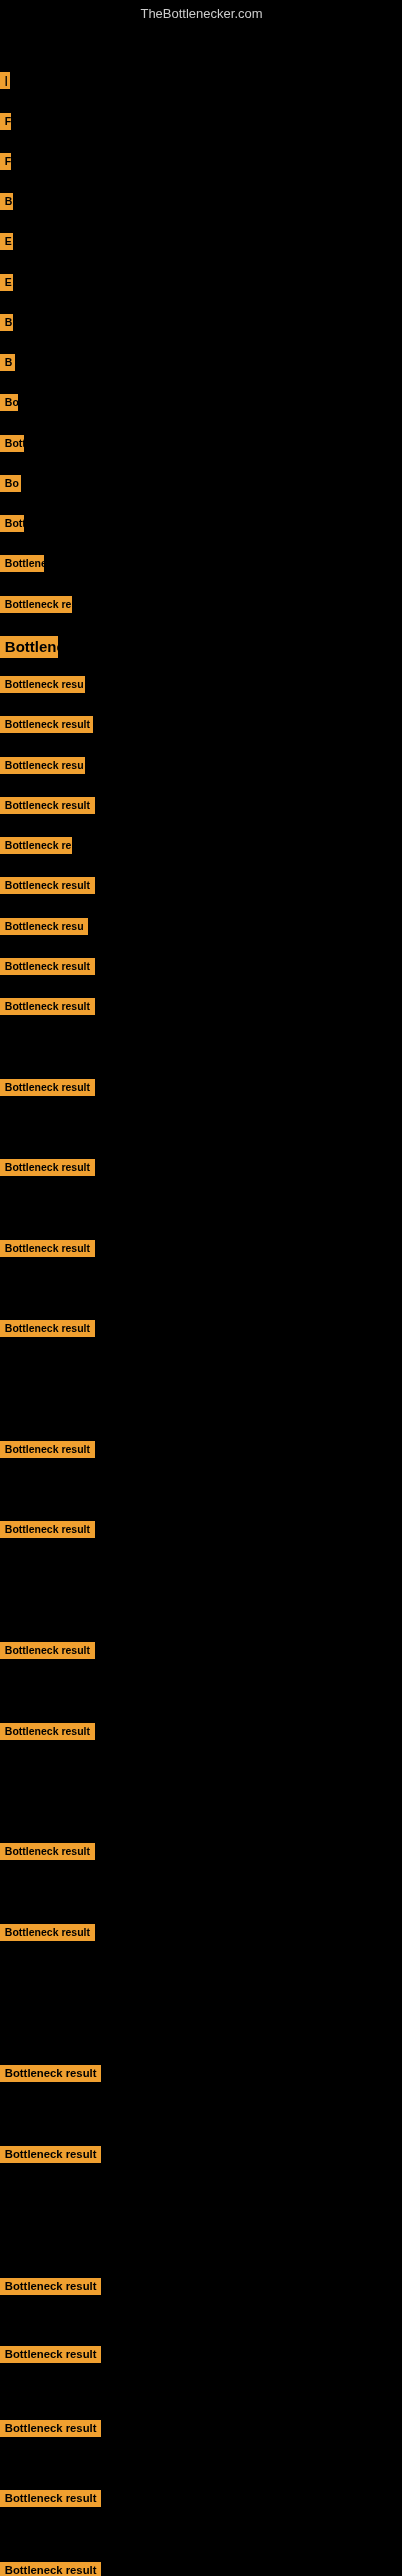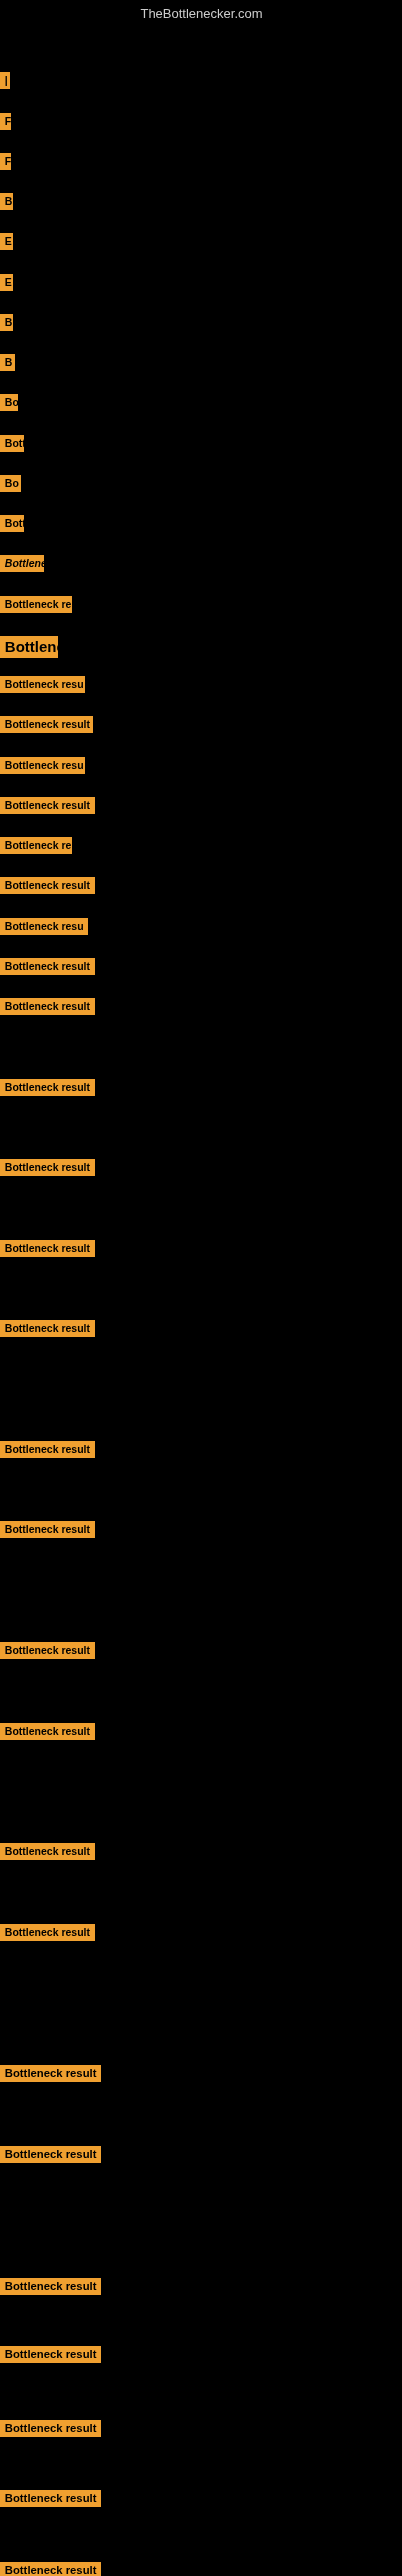--- a/index.html
+++ b/index.html
@@ -42,21 +42,21 @@
     <div style="position: absolute; top: 125px; left: 0px;"><span class="bottleneck-label" style="font-size: 10.5px; max-width: 11.3px; display: inline-block;">F</span></div>
     <div style="position: absolute; top: 165px; left: 0px;"><span class="bottleneck-label" style="font-size: 10.5px; max-width: 13px; display: inline-block;">B</span></div>
     <div style="position: absolute; top: 205px; left: 0px;"><span class="bottleneck-label" style="font-size: 10.5px; max-width: 13px; display: inline-block;">E</span></div>
     <div style="position: absolute; top: 246px; left: 0px;"><span class="bottleneck-label" style="font-size: 10.5px; max-width: 13px; display: inline-block;">E</span></div>
     <div style="position: absolute; top: 286px; left: 0px;"><span class="bottleneck-label" style="font-size: 10.5px; max-width: 13px; display: inline-block;">B</span></div>
     <div style="position: absolute; top: 326px; left: 0px;"><span class="bottleneck-label" style="font-size: 10.5px; max-width: 14.5px; display: inline-block;">B</span></div>
     <div style="position: absolute; top: 366px; left: 0px;"><span class="bottleneck-label" style="font-size: 10.5px; max-width: 17.7px; display: inline-block;">Bo</span></div>
     <div style="position: absolute; top: 407px; left: 0px;"><span class="bottleneck-label" style="font-size: 10.5px; max-width: 24px; display: inline-block;">Bott</span></div>
     <div style="position: absolute; top: 447px; left: 0px;"><span class="bottleneck-label" style="font-size: 10.5px; max-width: 21px; display: inline-block;">Bo</span></div>
     <div style="position: absolute; top: 487px; left: 0px;"><span class="bottleneck-label" style="font-size: 10.5px; max-width: 24px; display: inline-block;">Bott</span></div>
-    <div style="position: absolute; top: 527px; left: 0px; font-style: italic;"><span class="bottleneck-label" style="font-size: 10.5px; max-width: 44px; display: inline-block;">Bottlene</span></div>
+    <div style="position: absolute; top: 527px; left: 0px;"><span class="bottleneck-label" style="font-size: 10.5px; max-width: 44px; display: inline-block;">Bottlene</span></div>
     <div style="position: absolute; top: 568px; left: 0px;"><span class="bottleneck-label" style="font-size: 10.5px; max-width: 72px; display: inline-block;">Bottleneck re</span></div>
     <div style="position: absolute; top: 608px; left: 0px;"><span class="bottleneck-label" style="font-size: 15px; max-width: 58px; display: inline-block;">Bottleneck</span></div>
     <div style="position: absolute; top: 648px; left: 0px;"><span class="bottleneck-label" style="font-size: 10.5px; max-width: 85px; display: inline-block;">Bottleneck resu</span></div>
     <div style="position: absolute; top: 688px; left: 0px;"><span class="bottleneck-label" style="font-size: 10.5px; max-width: 93px; display: inline-block;">Bottleneck result</span></div>
     <div style="position: absolute; top: 729px; left: 0px;"><span class="bottleneck-label" style="font-size: 10.5px; max-width: 85px; display: inline-block;">Bottleneck resu</span></div>
     <div style="position: absolute; top: 769px; left: 0px;"><span class="bottleneck-label" style="font-size: 10.5px; max-width: 95px; display: inline-block;">Bottleneck result</span></div>
     <div style="position: absolute; top: 809px; left: 0px;"><span class="bottleneck-label" style="font-size: 10.5px; max-width: 72px; display: inline-block;">Bottleneck re</span></div>
     <div style="position: absolute; top: 849px; left: 0px;"><span class="bottleneck-label" style="font-size: 10.5px; max-width: 95px; display: inline-block;">Bottleneck result</span></div>
     <div style="position: absolute; top: 890px; left: 0px;"><span class="bottleneck-label" style="font-size: 10.5px; max-width: 89px; display: inline-block;">Bottleneck resu</span></div>
     <div style="position: absolute; top: 930px; left: 0px;"><span class="bottleneck-label" style="font-size: 10.5px; max-width: 97px; display: inline-block;">Bottleneck result</span></div>

